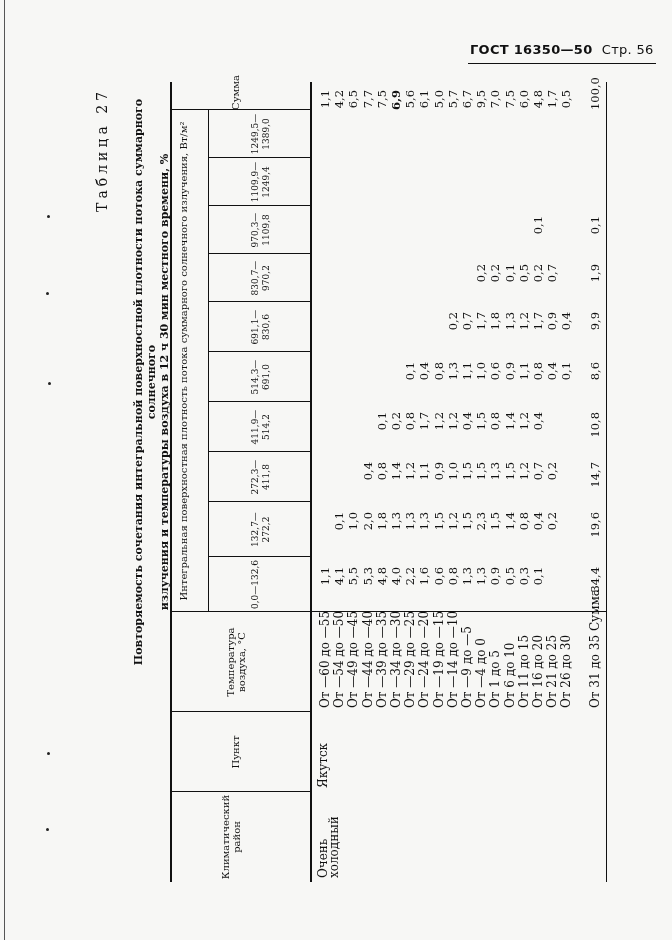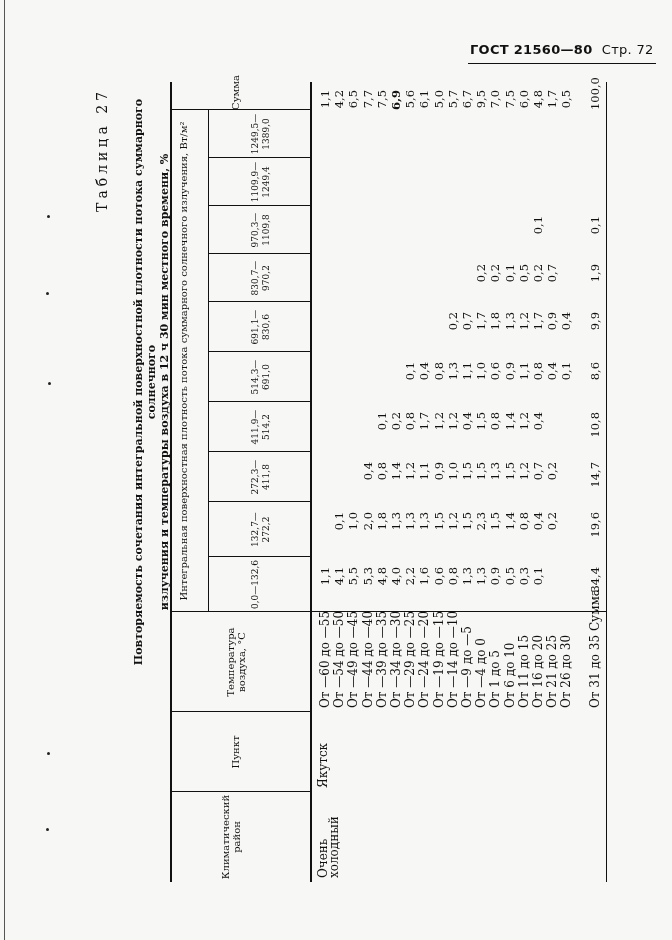--- a/index.html
+++ b/index.html
@@ -19,22 +19,22 @@
   .hdr{position:absolute;font-size:10px;text-align:center;line-height:11px;}
   .temp{position:absolute;font-size:12px;line-height:14.2px;white-space:nowrap;}
   .dots{position:absolute;width:3px;height:3px;border-radius:50%;background:#222;}
 </style>
 </head>
 <body>
 
 <div class="page">
   <div class="edge"></div>
   <div class="header">
-    <span>ГОСТ 21560—80</span>
-    <span class="pg">&nbsp;<span>Стр.</span>&nbsp;<span>72</span></span>
+    <span>ГОСТ 16350—50</span>
+    <span class="pg">&nbsp;<span>Стр.</span>&nbsp;<span>56</span></span>
   </div>
   <div class="header-rule"></div>
 
   <div class="dots" style="left:47px;top:215px"></div>
   <div class="dots" style="left:46px;top:292px"></div>
   <div class="dots" style="left:48px;top:382px"></div>
   <div class="dots" style="left:47px;top:752px"></div>
   <div class="dots" style="left:46px;top:828px"></div>
 
   <div class="rot">

